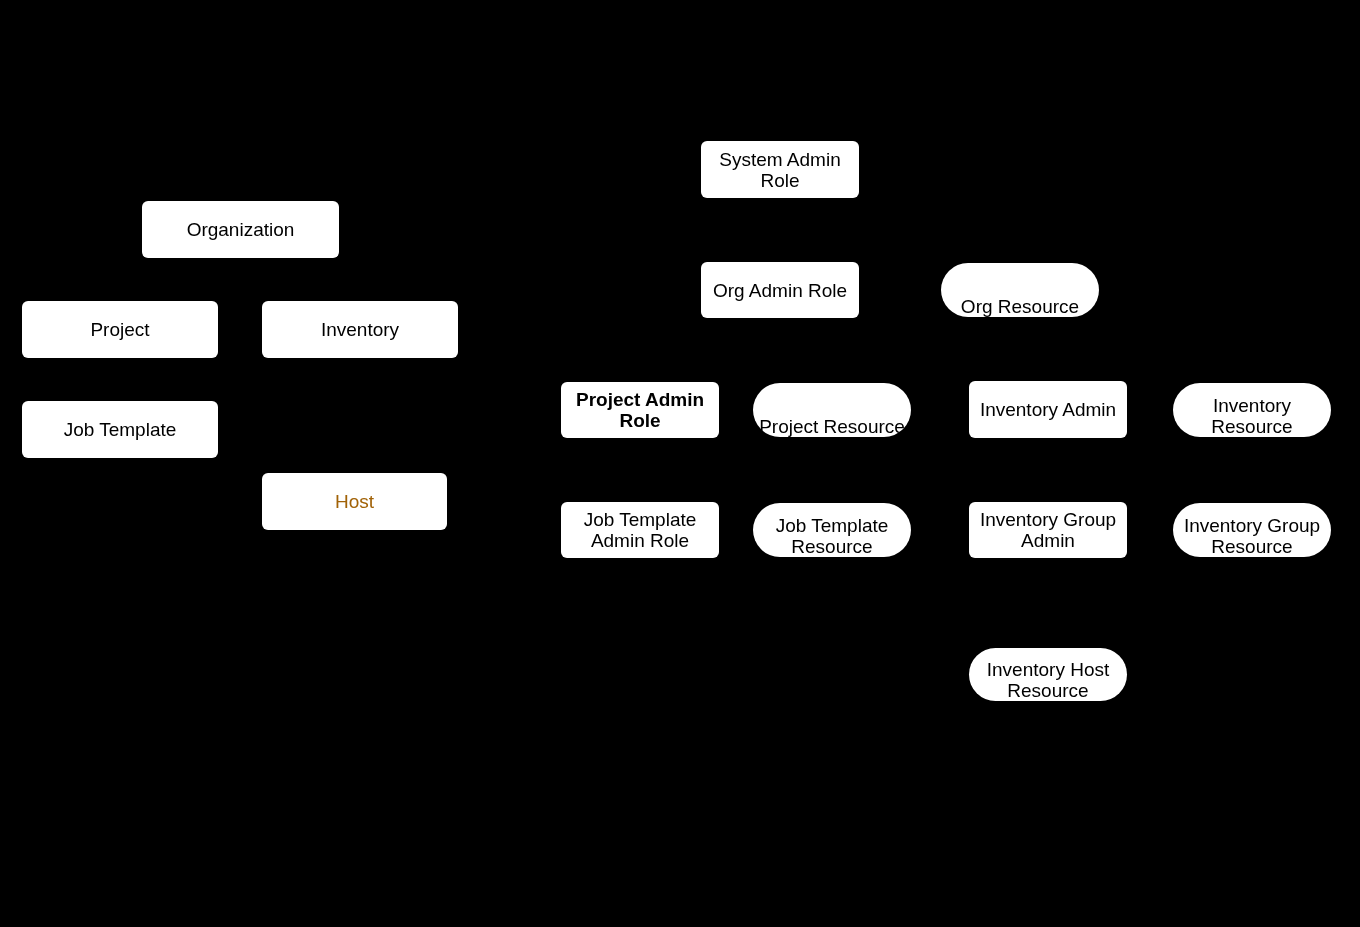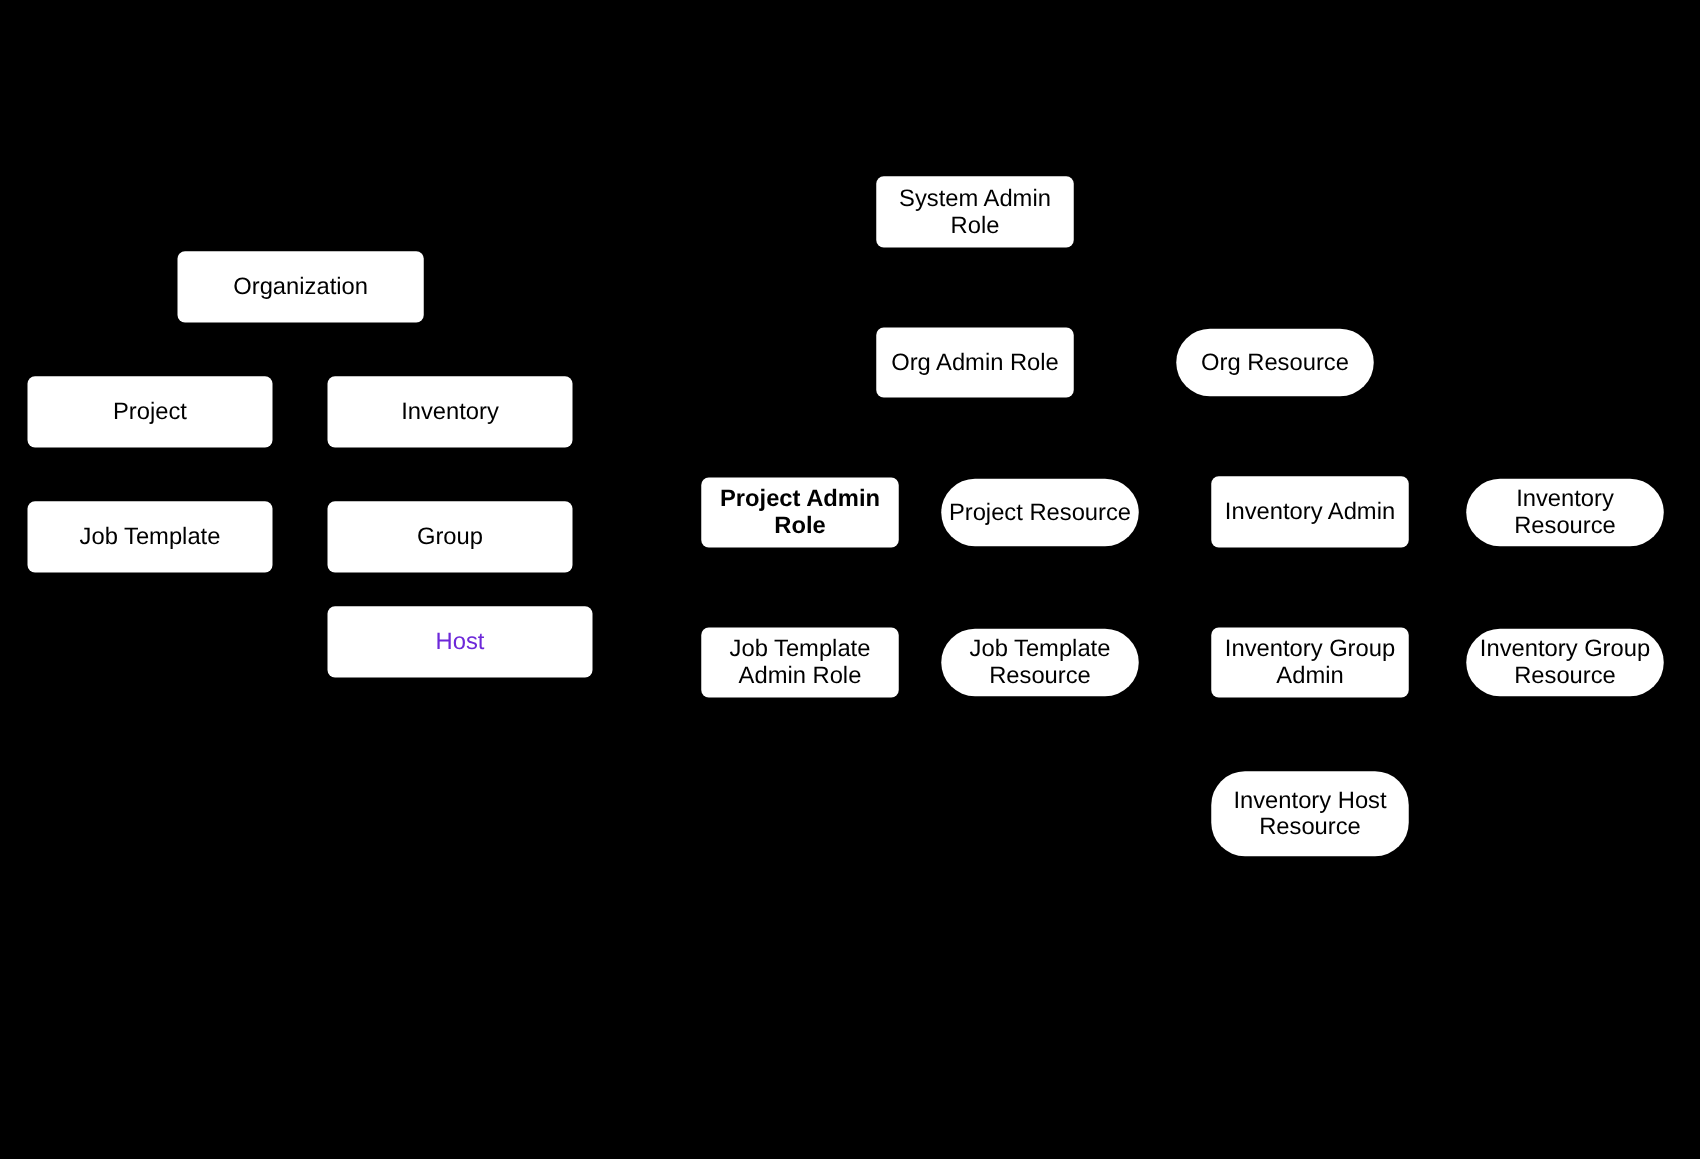--- a/index.html
+++ b/index.html
@@ -34,42 +34,40 @@
     box-sizing: border-box;
   }
   .node .node-label {
     white-space: pre-line;
   }
   .node.rect {
     border-radius: 6px;
   }
   .node.pill {
     border-radius: 27px;
+    align-items: flex-end;
   }
 </style>
 </head>
 <body>
 
 <div id="diagram-canvas" style="background: rgb(0, 0, 0);">
     <div class="node rect" style="left: 22px; top: 301px; width: 196px; height: 57px; background: rgb(255, 255, 255); color: rgb(0, 0, 0);">
       <span class="node-label">Project</span>
     </div>
     <div class="node rect" style="left: 142px; top: 201px; width: 197px; height: 57px; background: rgb(255, 255, 255); color: rgb(0, 0, 0);">
       <span class="node-label">Organization</span>
     </div>
     <div class="node rect" style="left: 262px; top: 301px; width: 196px; height: 57px; background: rgb(255, 255, 255); color: rgb(0, 0, 0);">
       <span class="node-label">Inventory</span>
     </div>
     <div class="node rect" style="left: 22px; top: 401px; width: 196px; height: 57px; background: rgb(255, 255, 255); color: rgb(0, 0, 0);">
       <span class="node-label">Job Template</span>
     </div>
-    <div class="node rect" style="left: 262px; top: 401px; width: 196px; height: 57px; background: rgb(255, 255, 255); color: rgb(0, 0, 0);">
-      <span class="node-label">Group</span>
-    </div>
-    <div class="node rect" style="left: 262px; top: 485px; width: 212px; height: 57px; background: rgb(255, 255, 255); color: #6d28d9;">
+    <div class="node rect" style="left: 262px; top: 473px; width: 185px; height: 57px; background: rgb(255, 255, 255); color: #a16207;">
       <span class="node-label">Host</span>
     </div>
     <div class="node rect" style="left: 701px; top: 141px; width: 158px; height: 57px; background: rgb(255, 255, 255); color: rgb(0, 0, 0);">
       <span class="node-label">System Admin
 Role</span>
     </div>
     <div class="node rect" style="left: 701px; top: 262px; width: 158px; height: 56px; background: rgb(255, 255, 255); color: rgb(0, 0, 0);">
       <span class="node-label">Org Admin Role</span>
     </div>
     <div class="node pill" style="left: 941px; top: 263px; width: 158px; height: 54px; background: rgb(255, 255, 255); color: rgb(0, 0, 0);">
@@ -98,17 +96,17 @@
 Resource</span>
     </div>
     <div class="node rect" style="left: 969px; top: 502px; width: 158px; height: 56px; background: rgb(255, 255, 255); color: rgb(0, 0, 0);">
       <span class="node-label">Inventory Group
 Admin</span>
     </div>
     <div class="node pill" style="left: 1173px; top: 503px; width: 158px; height: 54px; background: rgb(255, 255, 255); color: rgb(0, 0, 0);">
       <span class="node-label">Inventory Group
 Resource</span>
     </div>
-    <div class="node pill" style="left: 969px; top: 617px; width: 158px; height: 68px; background: rgb(255, 255, 255); color: rgb(0, 0, 0);">
+    <div class="node pill" style="left: 969px; top: 648px; width: 158px; height: 53px; background: rgb(255, 255, 255); color: rgb(0, 0, 0);">
       <span class="node-label">Inventory Host
 Resource</span>
     </div>
   </div>
 
 </body></html>

